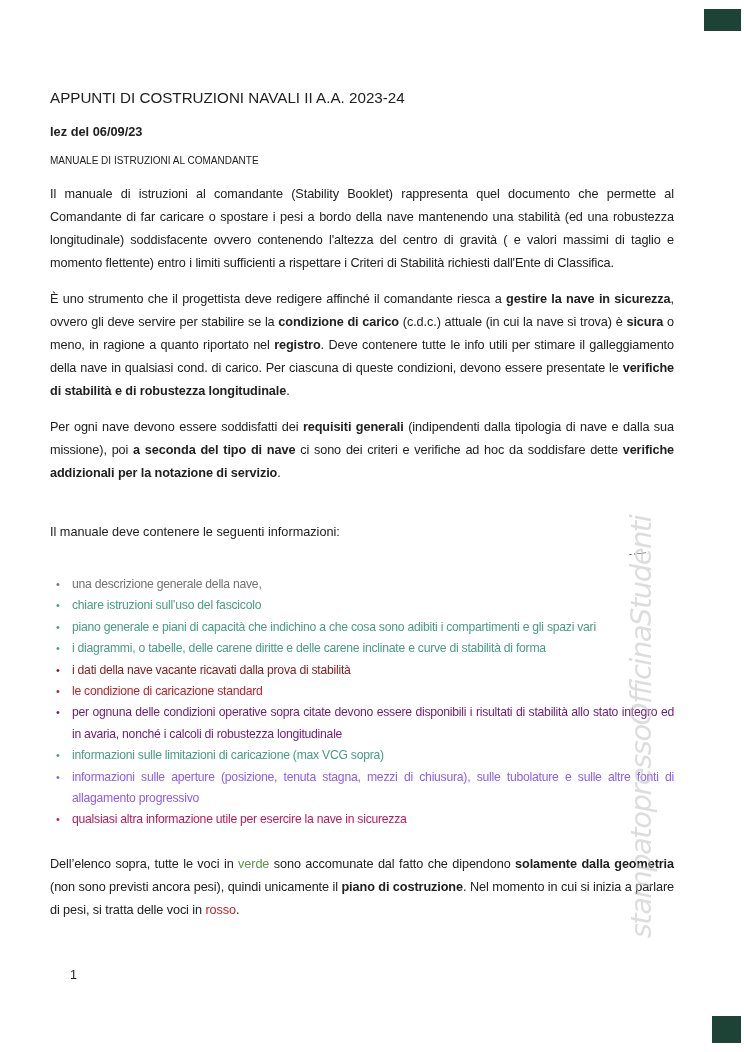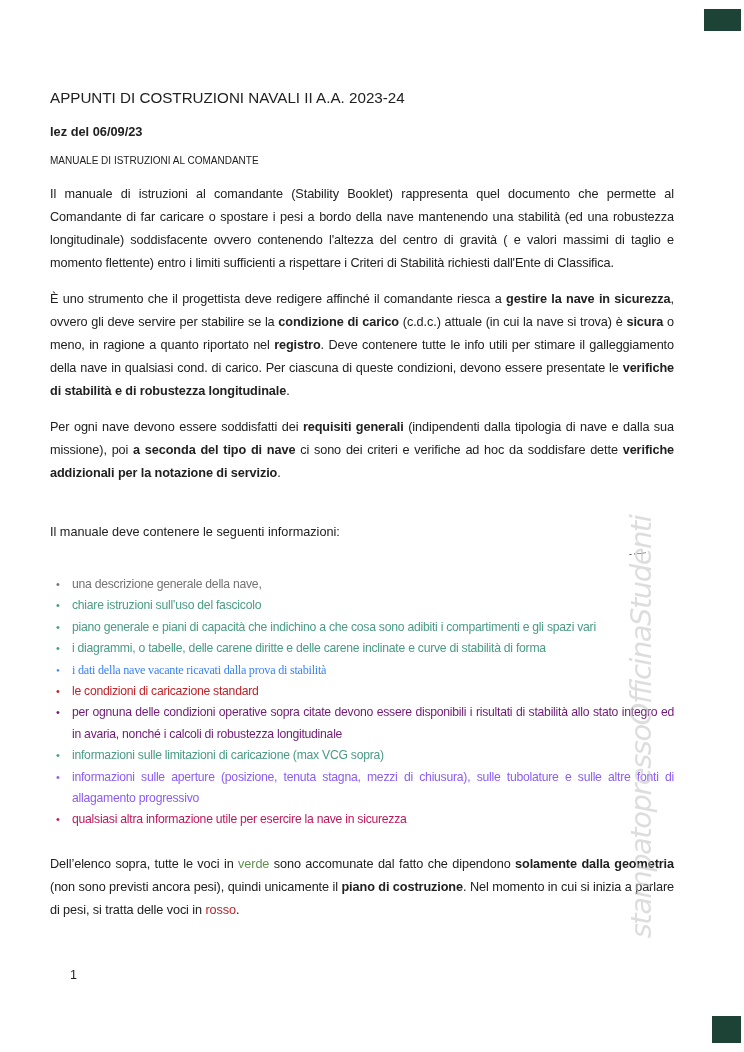--- a/index.html
+++ b/index.html
@@ -38,22 +38,22 @@
   <p class="para"><span>È uno strumento che il progettista deve redigere affinché il comandante riesca a </span><span style="font-weight: 700;">gestire la nave in sicurezza</span><span>, ovvero gli deve servire per stabilire se la </span><span style="font-weight: 700;">condizione di carico</span><span> (c.d.c.) attuale (in cui la nave si trova) è </span><span style="font-weight: 700;">sicura</span><span> o meno, in ragione a quanto riportato nel </span><span style="font-weight: 700;">registro</span><span>. Deve contenere tutte le info utili per stimare il galleggiamento della nave in qualsiasi cond. di carico. Per ciascuna di queste condizioni, devono essere presentate le </span><span style="font-weight: 700;">verifiche di stabilità e di robustezza longitudinale</span><span>.</span></p>
   <p class="para"><span>Per ogni nave devono essere soddisfatti dei </span><span style="font-weight: 700;">requisiti generali</span><span> (indipendenti dalla tipologia di nave e dalla sua missione), poi </span><span style="font-weight: 700;">a seconda del tipo di nave</span><span> ci sono dei criteri e verifiche ad hoc da soddisfare dette </span><span style="font-weight: 700;">verifiche addizionali per la notazione di servizio</span><span>.</span></p>
 
   <p class="list-intro">Il manuale deve contenere le seguenti informazioni:</p>
 
   <ul class="info-list">
       <li style="color: #737373;">una descrizione generale della nave,</li>
       <li style="color: rgb(74, 156, 132);">chiare istruzioni sull’uso del fascicolo</li>
       <li style="color: rgb(74, 156, 132);">piano generale e piani di capacità che indichino a che cosa sono adibiti i compartimenti e gli spazi vari</li>
       <li style="color: rgb(74, 156, 132);">i diagrammi, o tabelle, delle carene diritte e delle carene inclinate e curve di stabilità di forma</li>
-      <li style="color: #3b82f6; font-family: Liberation Serif, serif;">i dati della nave vacante ricavati dalla prova di stabilità</li>
-      <li style="color: rgb(191, 35, 40);">le condizioni di caricazione standard</li>
+      <li style="color: #7f1d1d;">i dati della nave vacante ricavati dalla prova di stabilità</li>
+      <li style="color: rgb(191, 35, 40);">le condizione di caricazione standard</li>
       <li style="color: #701a75;">per ognuna delle condizioni operative sopra citate devono essere disponibili i risultati di stabilità allo stato integro ed in avaria, nonché i calcoli di robustezza longitudinale</li>
       <li style="color: rgb(74, 156, 132);">informazioni sulle limitazioni di caricazione (max VCG sopra)</li>
       <li style="color: #8b5cf6;">informazioni sulle aperture (posizione, tenuta stagna, mezzi di chiusura), sulle tubolature e sulle altre fonti di allagamento progressivo</li>
       <li style="color: #be185d;">qualsiasi altra informazione utile per esercire la nave in sicurezza</li>
     </ul>
 
   <p class="para closing"><span>Dell’elenco sopra, tutte le voci in </span><span style="color: rgb(94, 145, 80);">verde</span><span> sono accomunate dal fatto che dipendono </span><span style="font-weight: 700;">solamente dalla geometria</span><span> (non sono previsti ancora pesi), quindi unicamente il </span><span style="font-weight: 700;">piano di costruzione</span><span>. Nel momento in cui si inizia a parlare di pesi, si tratta delle voci in </span><span style="color: rgb(191, 35, 40);">rosso</span><span>.</span></p>
 
 </div>
 

